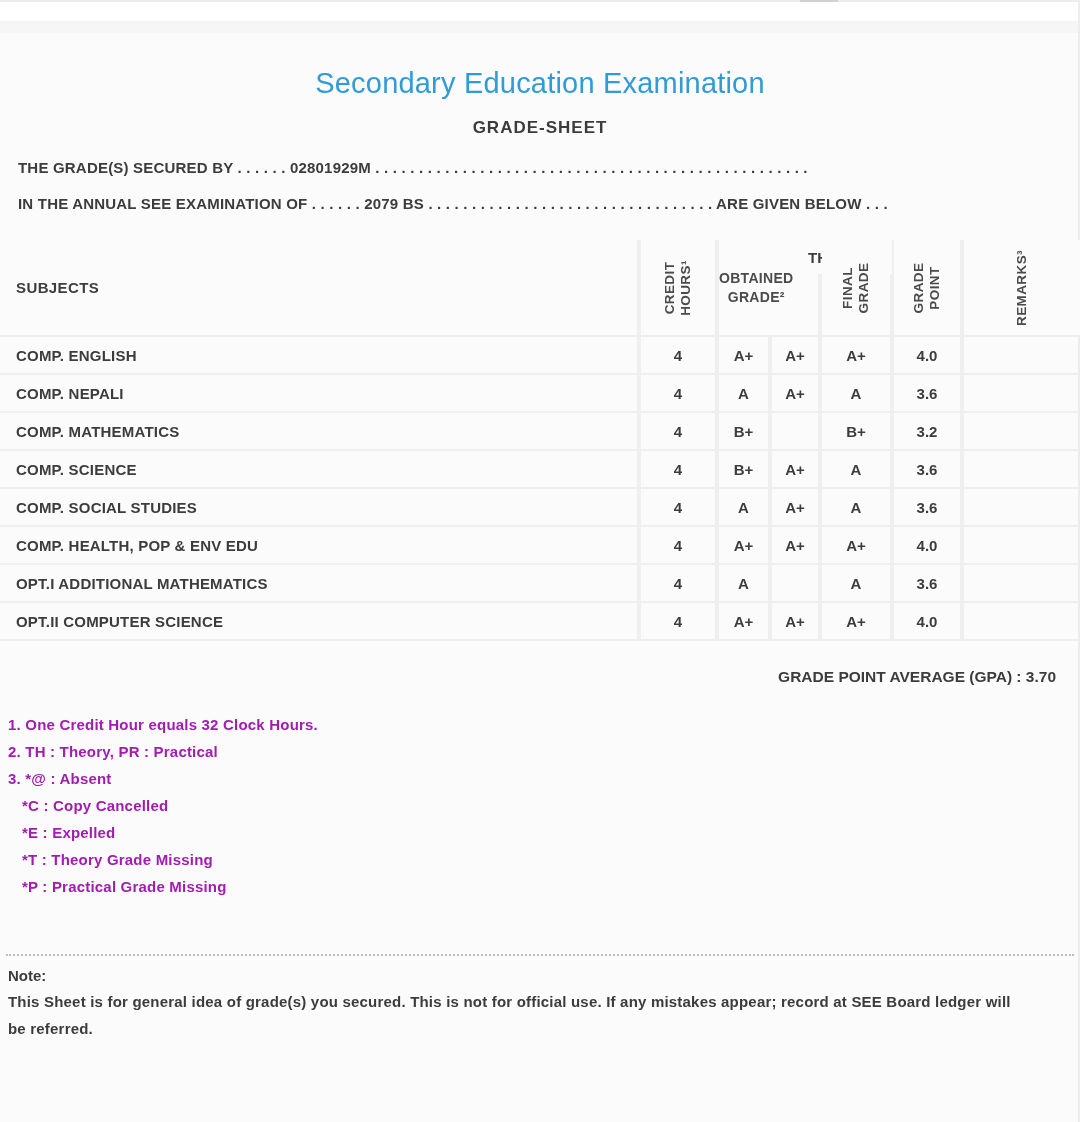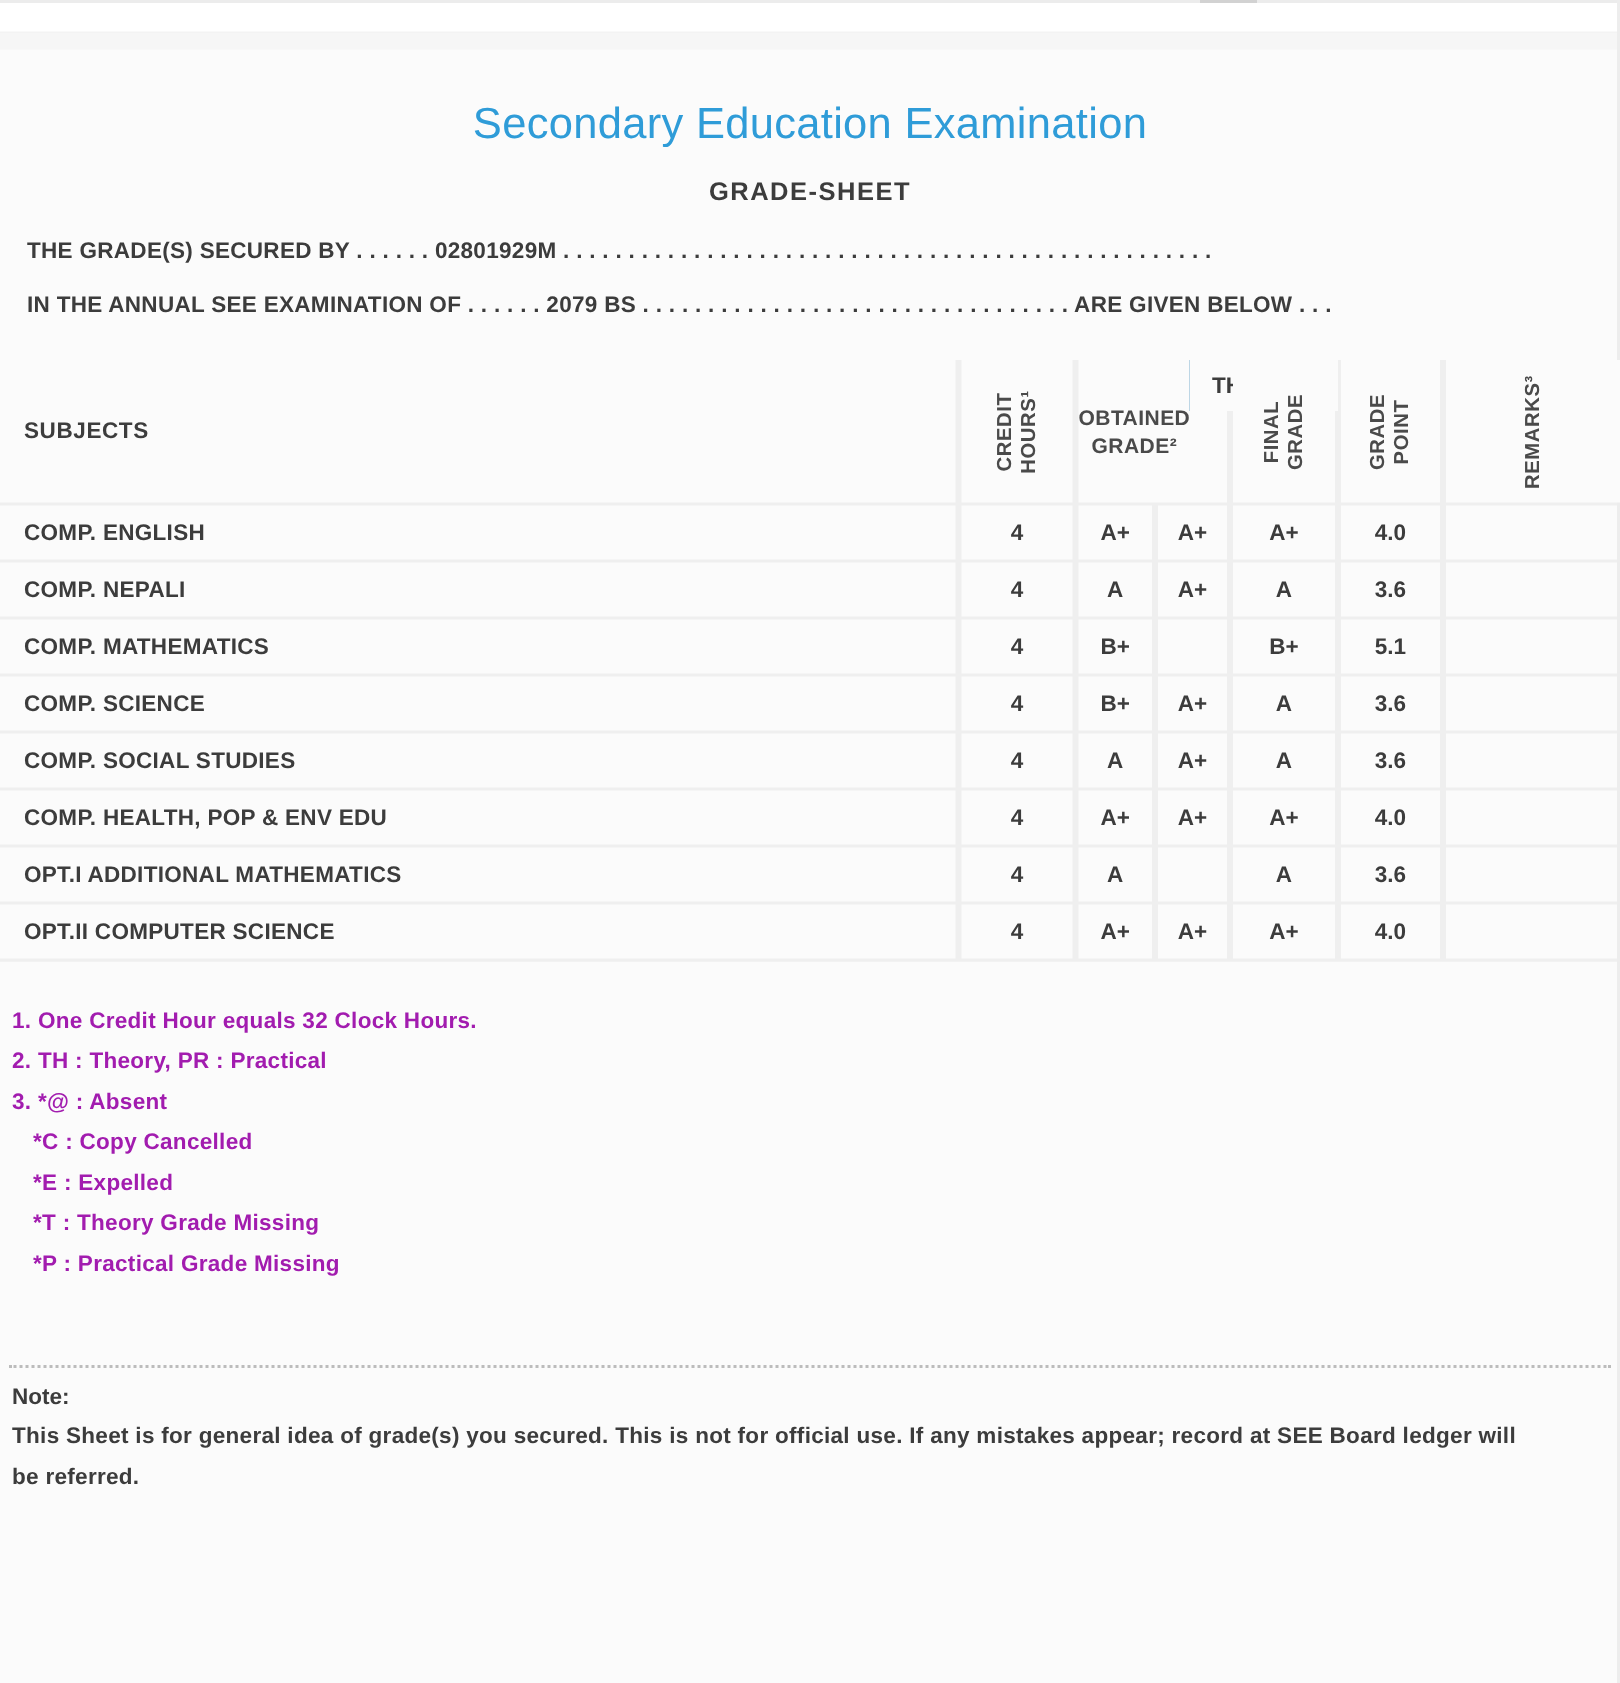--- a/index.html
+++ b/index.html
@@ -175,21 +175,21 @@
     <div class="cell center">A</div>
     <div class="cell center">3.6</div>
     <div class="cell"></div>
   </div>
   <div class="trow">
     <div class="cell subject">COMP. MATHEMATICS</div>
     <div class="cell center">4</div>
     <div class="cell center">B+</div>
     <div class="cell center"></div>
     <div class="cell center">B+</div>
-    <div class="cell center">5.1</div>
+    <div class="cell center">3.2</div>
     <div class="cell"></div>
   </div>
   <div class="trow">
     <div class="cell subject">COMP. SCIENCE</div>
     <div class="cell center">4</div>
     <div class="cell center">B+</div>
     <div class="cell center">A+</div>
     <div class="cell center">A</div>
     <div class="cell center">3.6</div>
     <div class="cell"></div>
@@ -226,20 +226,21 @@
     <div class="cell center">4</div>
     <div class="cell center">A+</div>
     <div class="cell center">A+</div>
     <div class="cell center">A+</div>
     <div class="cell center">4.0</div>
     <div class="cell"></div>
   </div>
 </div>
 
 <div class="summary">
+  <div class="gpa-line">GRADE POINT AVERAGE (GPA) : 3.70</div>
 </div>
 
 <div class="footnotes">
   <div class="fnote">1. One Credit Hour equals 32 Clock Hours.</div>
   <div class="fnote">2. TH : Theory, PR : Practical</div>
   <div class="fnote">3. *@ : Absent</div>
   <div class="fnote indent">*C : Copy Cancelled</div>
   <div class="fnote indent">*E : Expelled</div>
   <div class="fnote indent">*T : Theory Grade Missing</div>
   <div class="fnote indent">*P : Practical Grade Missing</div>

